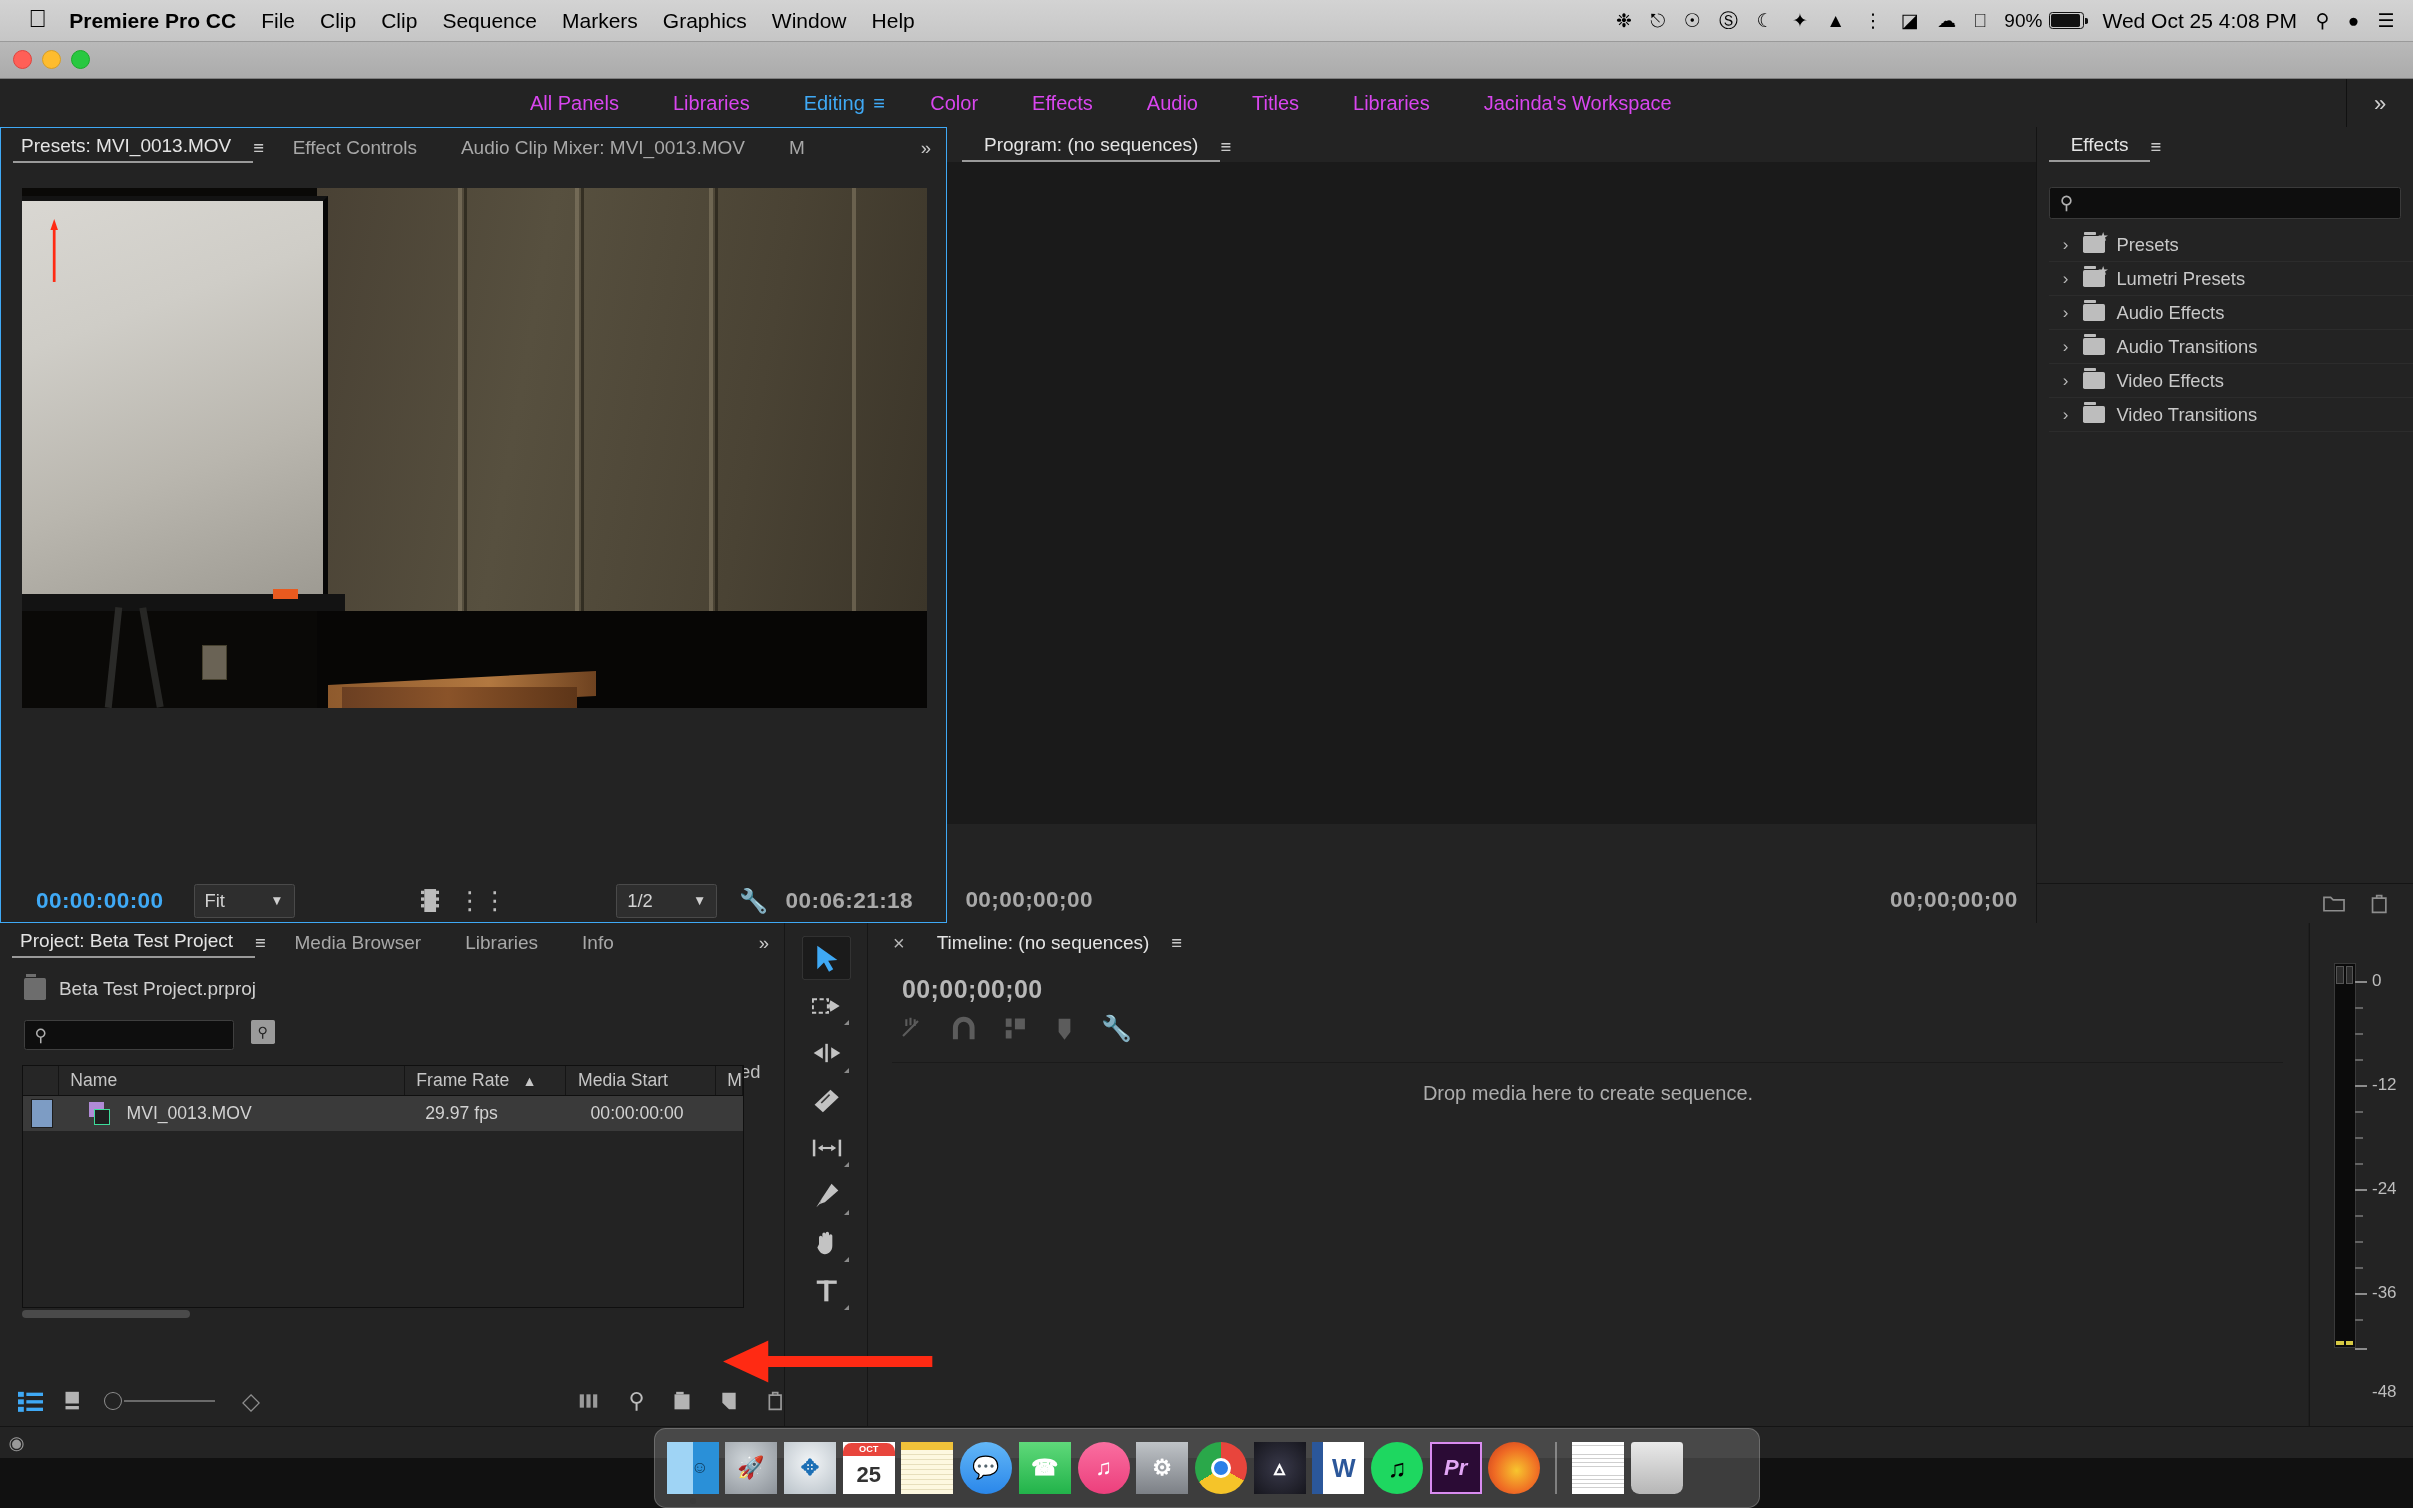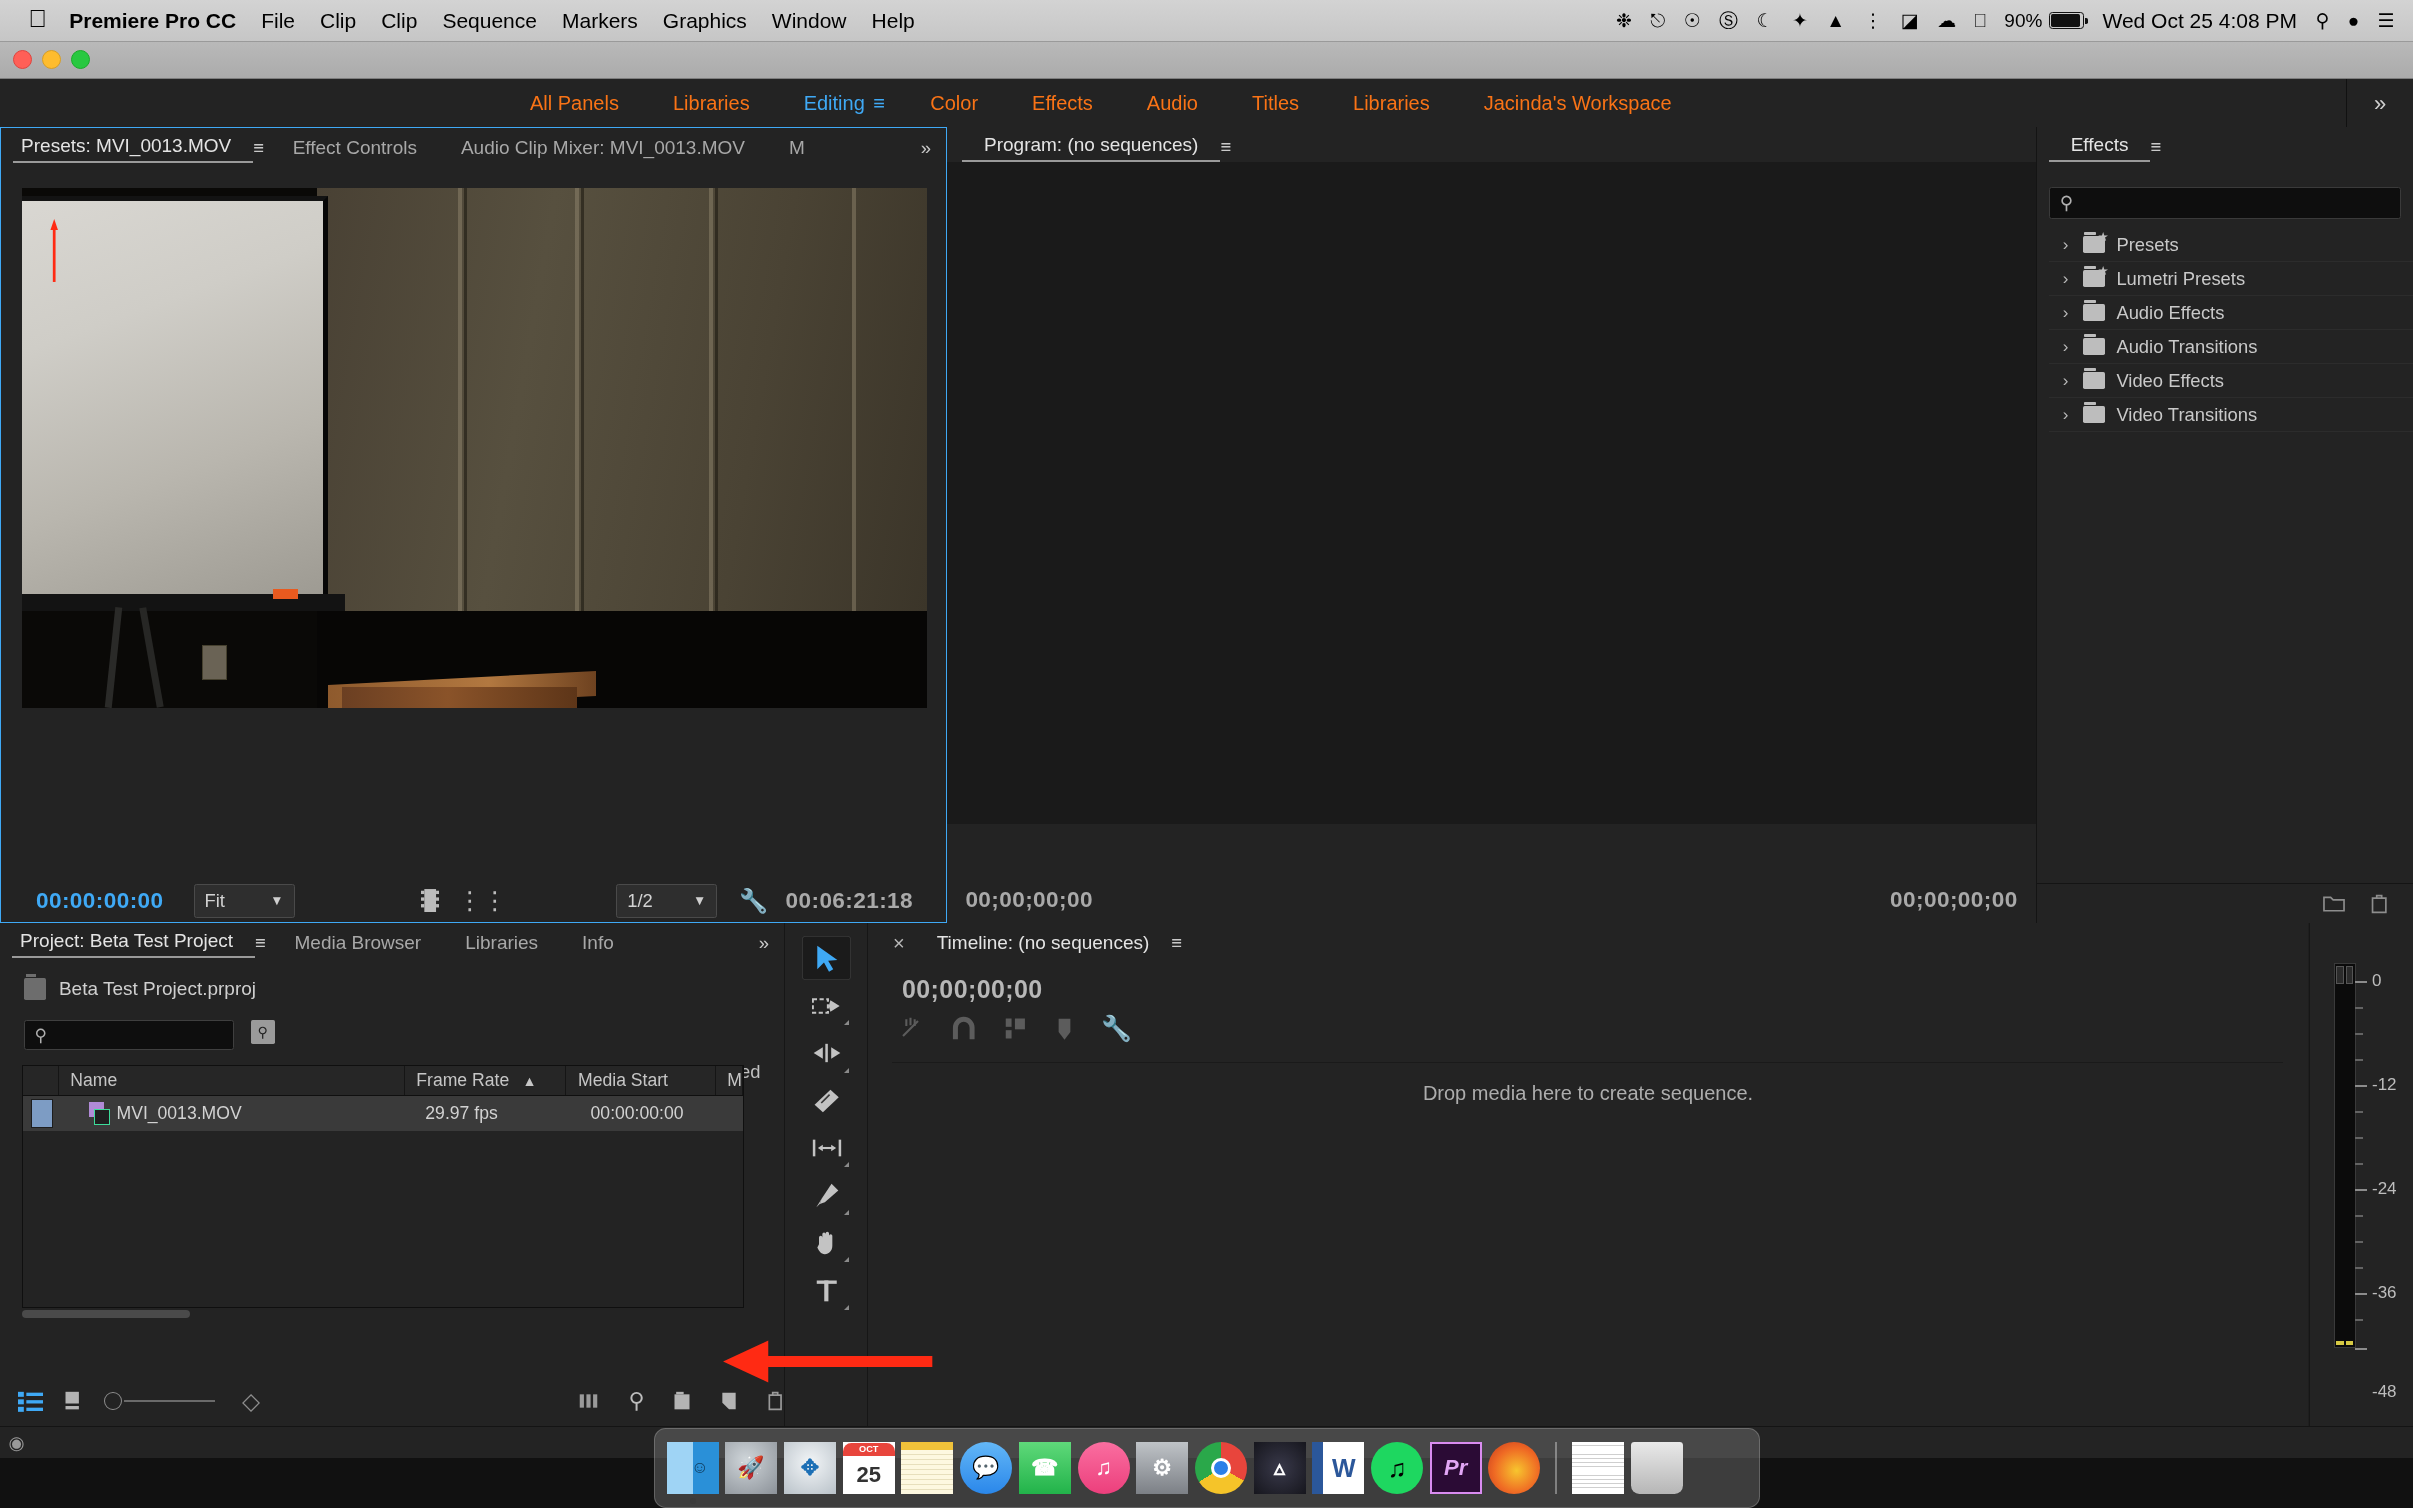--- a/index.html
+++ b/index.html
@@ -43,21 +43,21 @@
   .tl.green { background: #28c840; border: 0.8px solid #1aab29;}
   .title-path { font-size: 19px; color: #141414; }
 
   
   .wsbar {
     position: absolute; top: 79px; left: 0; width: 2413px; height: 49px;
     background: #232323; display: flex; align-items: center;
     border-bottom: 0.8px solid #111;
   }
   .ws-tabs { display: flex; align-items: center; margin-left: 503px; gap: 0; }
-  .ws-tab { font-size: 20px; color: #f97316; padding: 0 27px; white-space: nowrap; }
+  .ws-tab { font-size: 20px; color: #d946ef; padding: 0 27px; white-space: nowrap; }
   .ws-tab.active { color: #3fa9f5; padding-right: 8.4px; }
   .ws-menu-ic { color: #3fa9f5; font-size: 20px; letter-spacing: 0; margin-right: 18.4px; }
   .ws-overflow { margin-left: auto; margin-right: 0; width: 67px; text-align:center; color: #cfcfcf; font-size: 22px;
     border-left: 0.8px solid #111; height: 49px; line-height: 49px;}
 
   
   .panel { position: absolute; background: #232323; }
   .panel-tabs { display: flex; align-items: flex-end; height: 35px; background: #232323; }
   .ptab { font-size: 19px; color: #a8a8a8; padding: 0 22px; line-height: 30px; white-space: nowrap; }
   .ptab.active { color: #e4e4e4; border-bottom: 2.5px solid #9a9a9a; }
@@ -560,21 +560,21 @@
         <span>Frame Rate</span>
         <span style="font-size:14.2px;color:#c6c6c6;">▲</span>
       </span>
       <span class="pt-th" style="width:155px;">Media Start</span>
       <span class="pt-th" style="flex:1;">M</span>
     </div>
     <div class="pt-row">
       <span class="pt-td" style="width:37px;padding-left:7.5px;">
           <span class="swatch"></span>
         </span>
-      <span class="pt-td" style="width:360px;gap:5px;padding-left:30px;">
+      <span class="pt-td" style="width:360px;gap:15px;padding-left:30px;">
         <span class="clip-ic">
             <span class="v"></span>
             <span class="a"></span>
           </span>
         <span>MVI_0013.MOV</span>
       </span>
       <span class="pt-td" style="width:168px;">29.97 fps</span>
       <span class="pt-td" style="width:155px;">00:00:00:00</span>
       <span class="pt-td" style="flex:1;"></span>
     </div>

